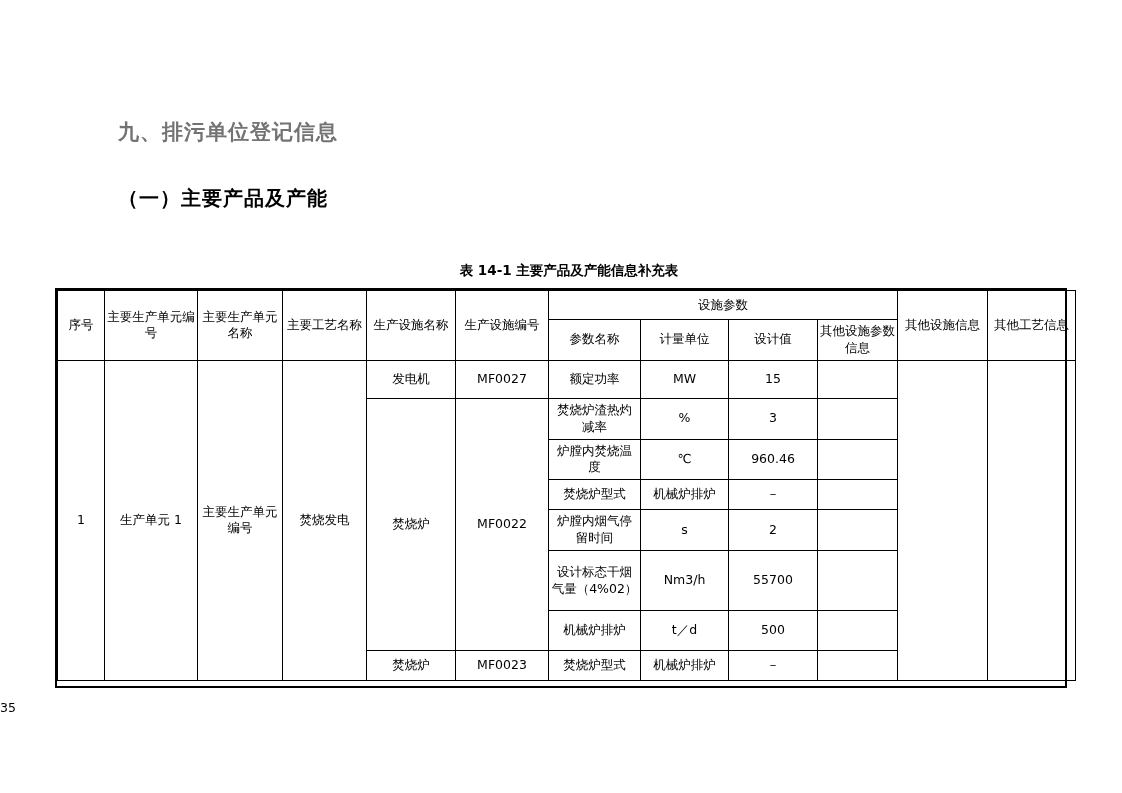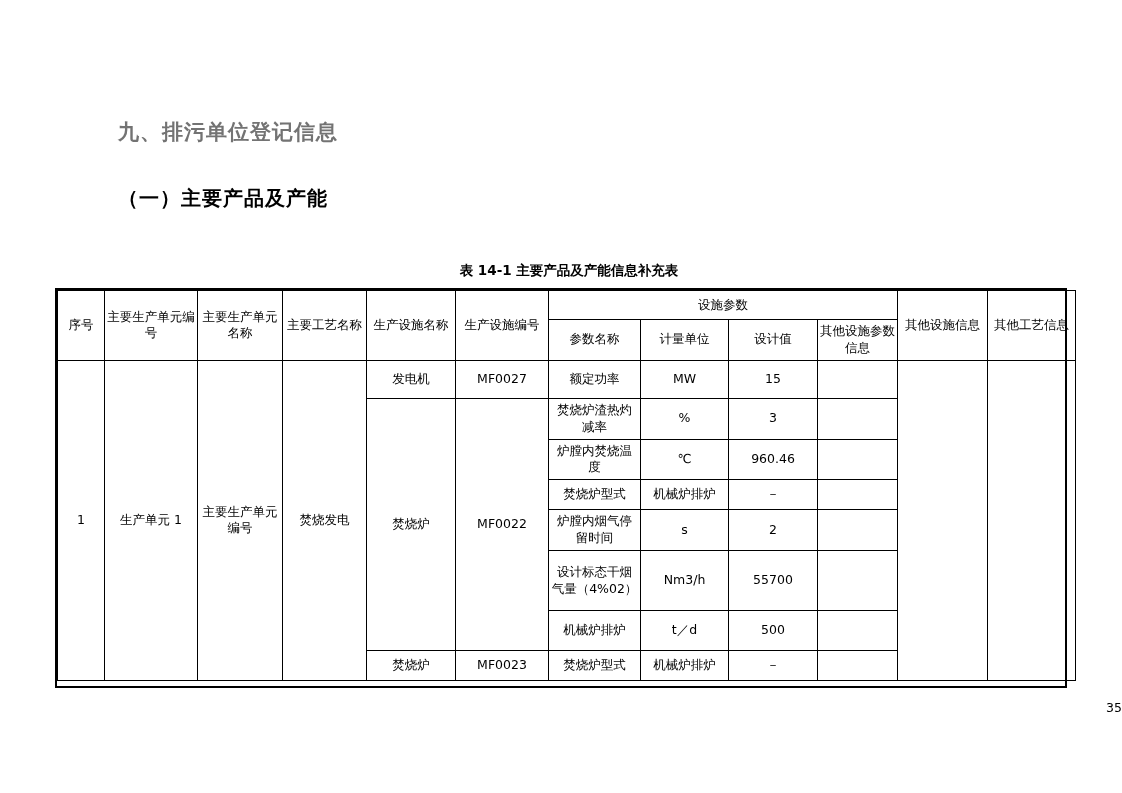--- a/index.html
+++ b/index.html
@@ -87,21 +87,21 @@
     height: 400px;
     border: 2px solid #000;
     box-sizing: border-box;
     pointer-events: none;
   }
   .pagenum {
     position: absolute;
     left: 0;
     top: 700px;
     width: 1122px;
-    text-align: right;
+    text-align: left;
     font-size: 12.5px;
     color: #000;
     font-family: "DejaVu Sans", "Liberation Sans", sans-serif;
   }
   .num-cell {
     font-family: "Liberation Serif", serif;
     font-size: 13px;
   }
 </style>
 </head>

